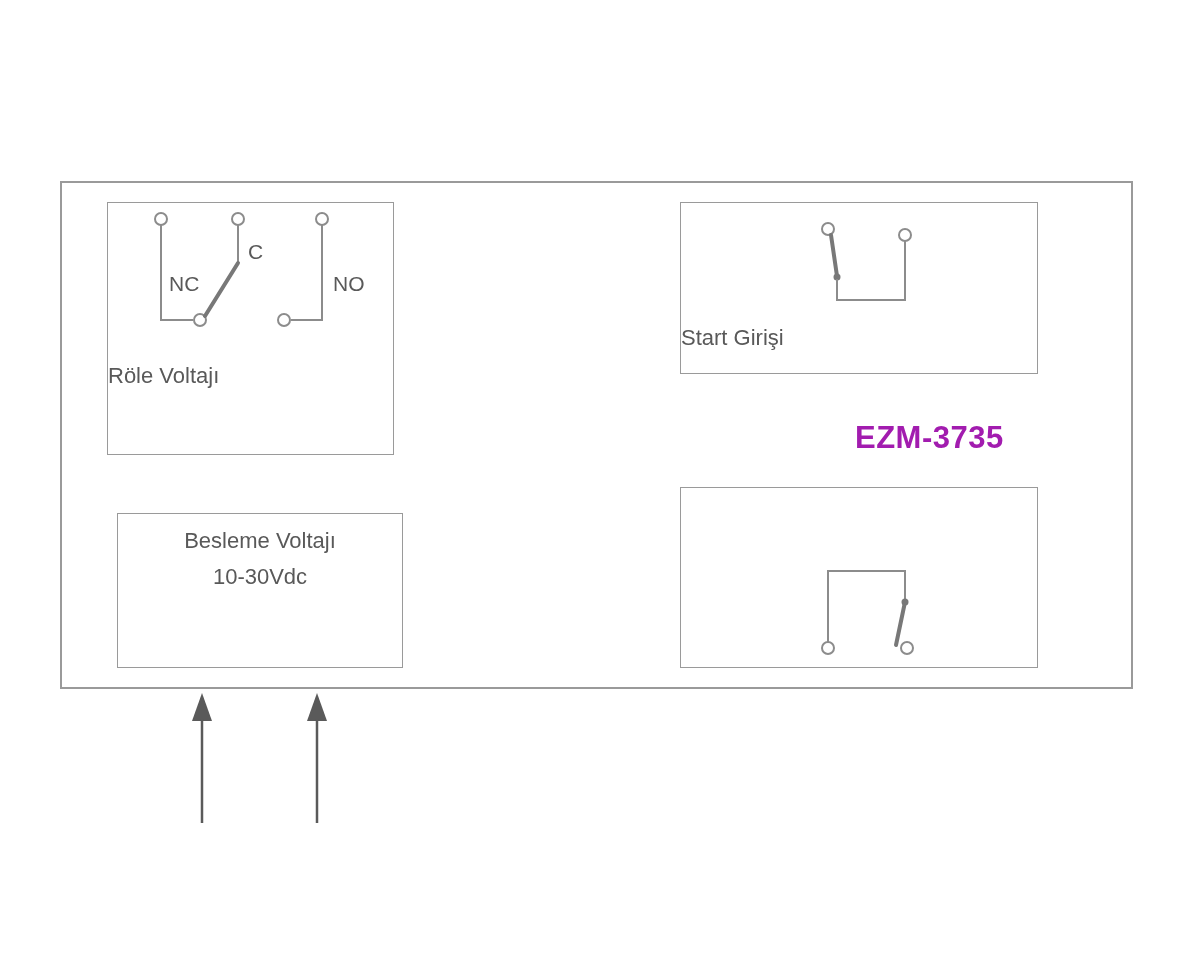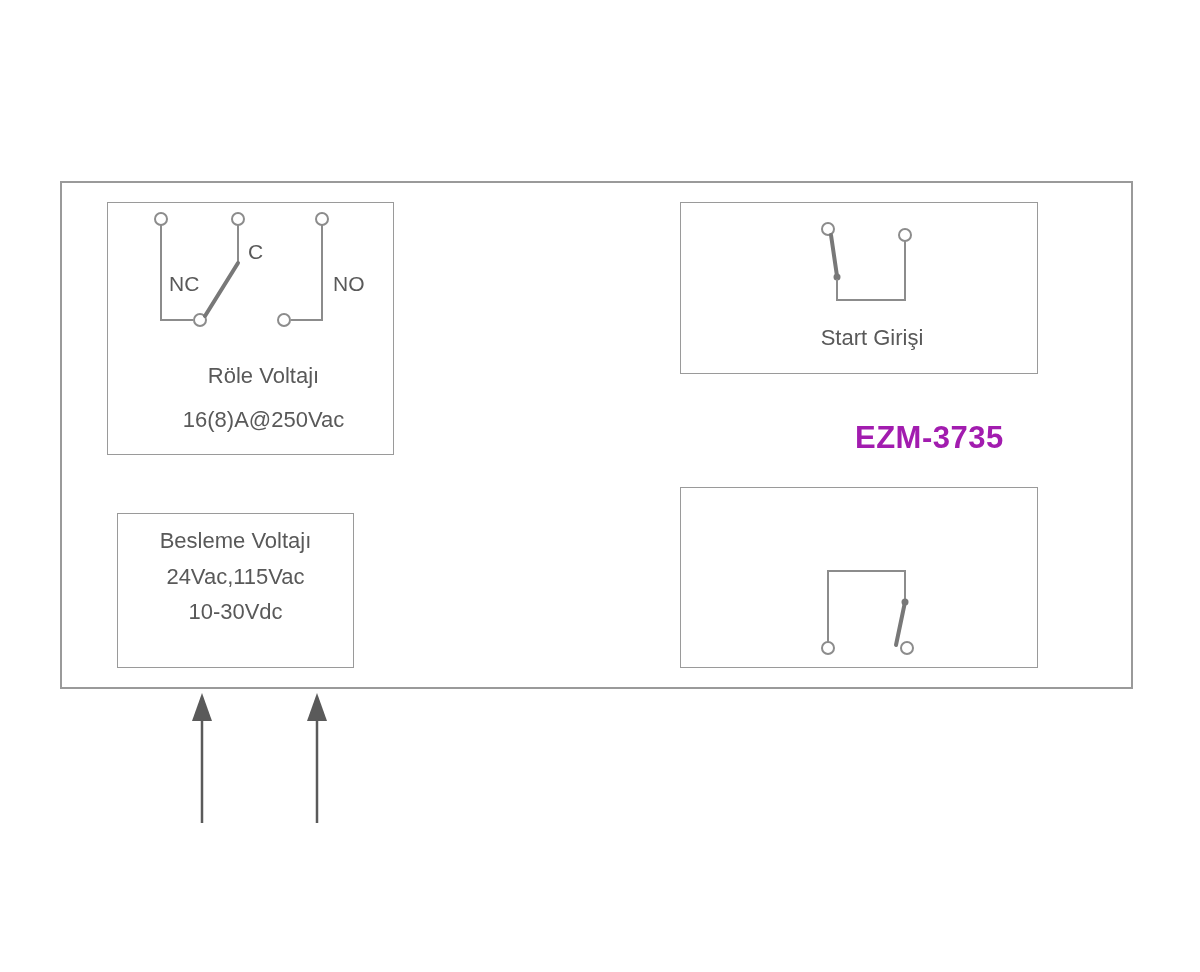--- a/index.html
+++ b/index.html
@@ -22,28 +22,27 @@
     background: #fff;
   }
 
   .box {
     position: absolute;
     border: 1.5px solid #9a9a9a;
     background: #fff;
   }
 
   .relay-box   { left: 107px; top: 202px; width: 287px; height: 253px; }
-  .supply-box  { left: 117px; top: 513px; width: 237px; height: 155px; }
+  .supply-box  { left: 117px; top: 513px; width: 286px; height: 155px; }
   .start-box   { left: 680px; top: 202px; width: 358px; height: 172px; }
   .pause-box   { left: 680px; top: 487px; width: 358px; height: 181px; }
 
   .centered-text {
     position: absolute;
-    left: 13px; width: 100%;
-    text-align: center;
+    left: 0; width: 100%;
     font-size: 22px;
     color: #595959;
   }
 
   .relay-title  { top: 160px; }
   .relay-rating { top: 204px; }
 
   .supply-lines {
     position: absolute;
     left: 0; top: 9px; width: 100%;
@@ -106,27 +105,25 @@
       <path d="M130,60 L97,113" fill="none" stroke="#787878" stroke-width="4" stroke-linecap="round"></path>
 
       <path d="M214,22 V117 H183" fill="none" stroke="#8c8c8c" stroke-width="2"></path>
       <circle cx="176" cy="117" r="6" fill="#fff" stroke="#8c8c8c" stroke-width="2"></circle>
 
       <text x="61" y="88">NC</text>
       <text x="140" y="56">C</text>
       <text x="225" y="88">NO</text>
     </svg>
     <div class="centered-text relay-title">Röle Voltajı</div>
-    <div class="centered-text relay-rating">16(8)A@250Vac</div>
   </div>
 
   <div class="box supply-box">
     <div class="supply-lines">
       <div>Besleme Voltajı</div>
-      <div>24Vac,115Vac</div>
       <div>10-30Vdc</div>
     </div>
   </div>
 
   <div class="box start-box">
     <svg class="symbol start-symbol" width="358" height="112" viewBox="0 0 358 112">
       <circle cx="147" cy="26" r="6" fill="#fff" stroke="#8c8c8c" stroke-width="2"></circle>
       <circle cx="224" cy="32" r="6" fill="#fff" stroke="#8c8c8c" stroke-width="2"></circle>
 
       <path d="M150,32 L156,73" fill="none" stroke="#787878" stroke-width="4" stroke-linecap="round"></path>

